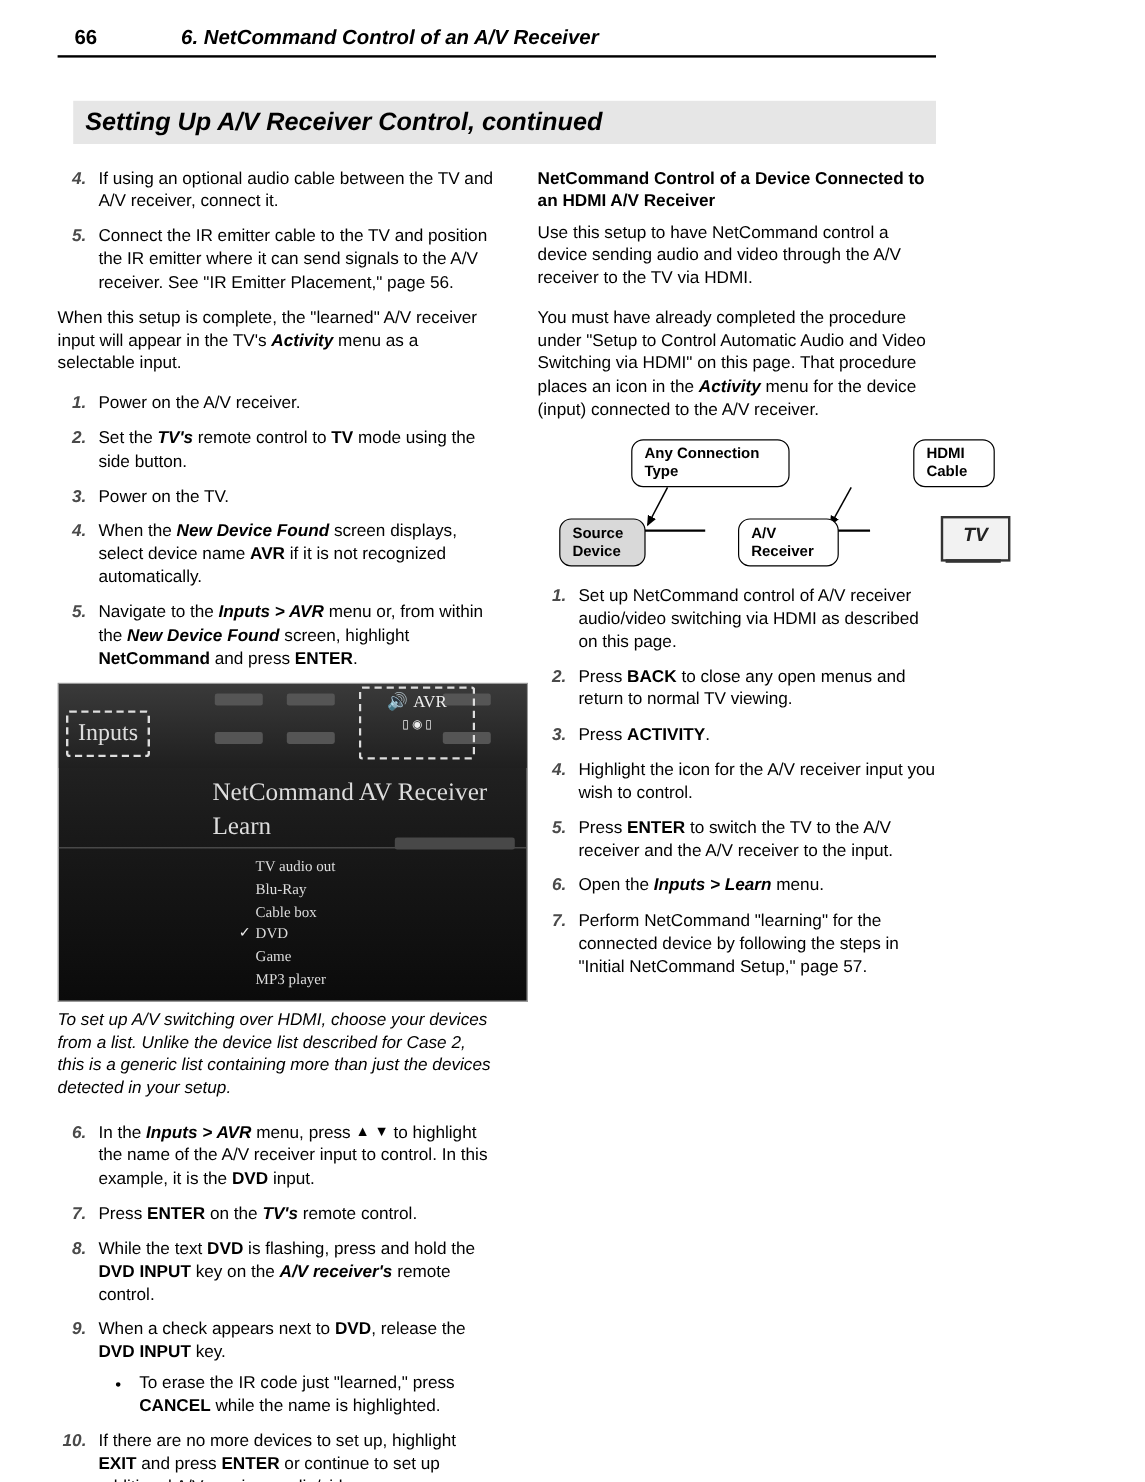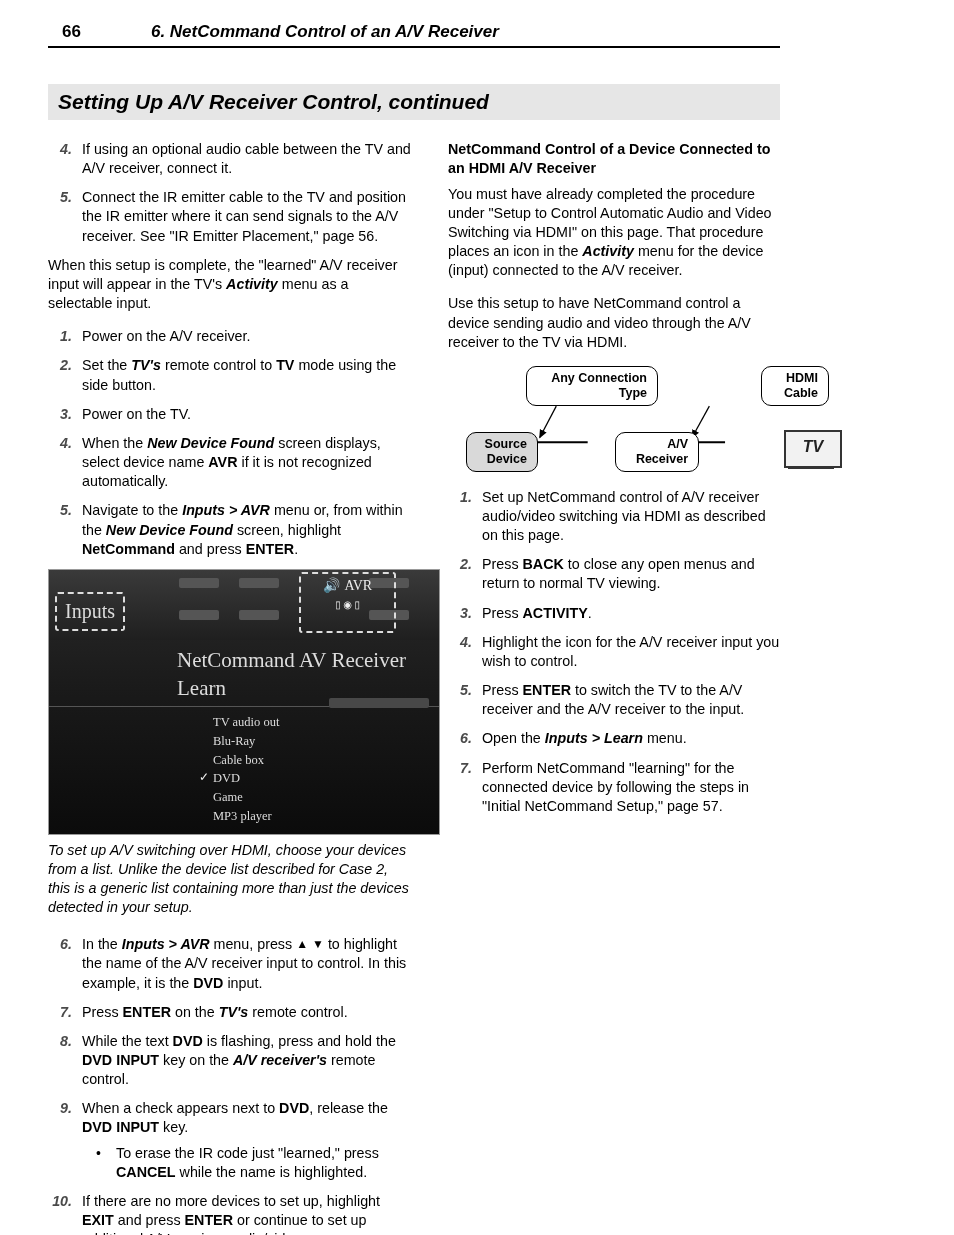--- a/index.html
+++ b/index.html
@@ -26,20 +26,21 @@
   }
   .topbar .pagenum { font-weight: 700; margin-right: 70px; }
   .topbar .chapter { font-weight: 700; font-style: italic; }
   .section-title-bar {
     margin-top: 36px;
     background: #e6e6e6;
     padding: 6px 10px;
     font-size: 21px;
     font-weight: 700;
     font-style: italic;
+    margin-left: 13px;
   }
   .columns {
     display: flex;
     gap: 34px;
     margin-top: 20px;
   }
   .col { width: 50%; font-size: 14.3px; line-height: 1.34; }
   .ol { list-style: none; padding: 0; margin: 0; }
   .ol > li {
     position: relative;
@@ -173,21 +174,21 @@
     height: 110px;
     margin: 10px 0 12px 18px;
     font-size: 12.5px;
     font-weight: 700;
   }
   .dbox {
     position: absolute;
     border: 1.5px solid #000;
     border-radius: 10px;
     padding: 4px 10px;
-    text-align: right;
+    text-align: left;
     background: #fff;
     line-height: 1.2;
   }
   .dbox.shaded { background: #d9d9d9; }
   .tvbox {
     position: absolute;
     width: 54px;
     height: 34px;
     border: 2px solid #343434;
     background: #f2f2f2;
@@ -286,25 +287,25 @@
             </ul></li>
           <li><span class="num">10.</span><span><span>If there are no more devices to set up, highlight </span><span class="b">EXIT</span><span> and press </span><span class="sc">ENTER</span><span> or continue to set up additional A/V receiver audio/video sources.</span></span></li>
         </ol>
 
     </div>
 
     <div class="col">
 
       <div class="h3" style="margin-top:0">NetCommand Control of a Device Connected to an HDMI A/V Receiver</div>
 
+      <p class="para">Use this setup to have NetCommand control a device sending audio and video through the A/V receiver to the TV via HDMI.</p>
+
       <p class="para">
         <span>You must have already completed the procedure under "Setup to Control Automatic Audio and Video Switching via HDMI" on this page.  That procedure  places an icon in the </span><span class="bi">Activity</span><span> menu for the device (input) connected to the A/V receiver.</span>
       </p>
-
-      <p class="para">Use this setup to have NetCommand control a device sending audio and video through the A/V receiver to the TV via HDMI.</p>
 
       <div class="diagram">
         <svg class="dsvg" viewBox="0 0 400 110">
           <defs>
             <marker id="ah" markerWidth="8" markerHeight="8" refX="6" refY="3" orient="auto">
               <path d="M0,0 L7,3 L0,6 Z" fill="#000"></path>
             </marker>
           </defs>
 
           <line x1="115" y1="36" x2="94" y2="76" stroke="#000" stroke-width="1.6" marker-end="url(#ah)"></line>

